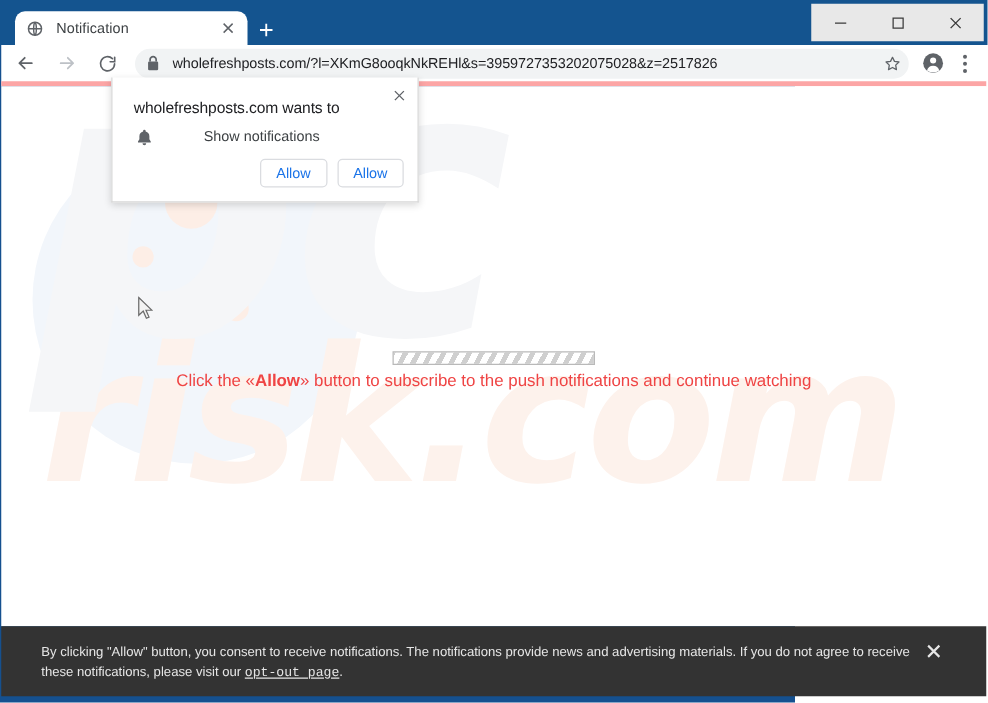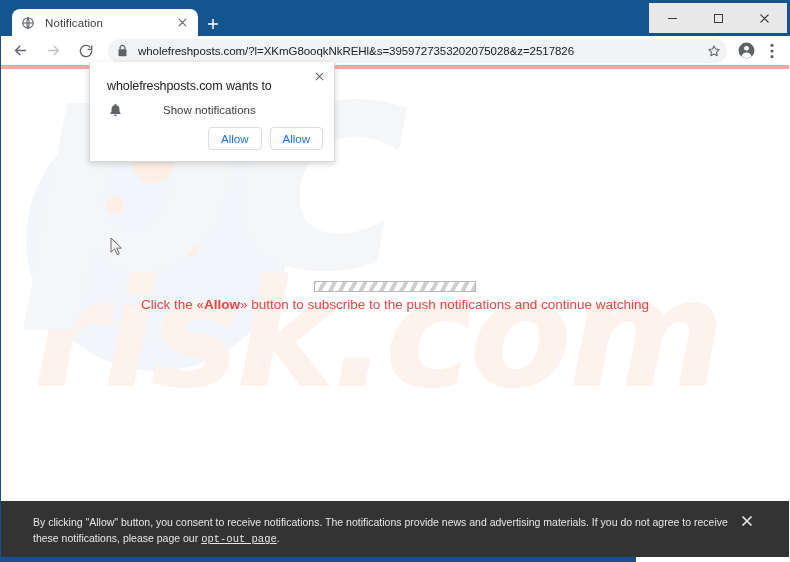--- a/index.html
+++ b/index.html
@@ -523,21 +523,21 @@
     </div>
     <div id="perm-actions">
       <button class="perm-btn">Allow</button>
       <button class="perm-btn">Allow</button>
     </div>
   </div>
 
   <div id="consent-bar">
     <div id="consent-text">
       <span>By clicking "Allow" button, you consent to receive notifications. The notifications provide news and advertising materials. If you do not agree to receive these notifications,</span>
-      <span>please page our </span><a id="consent-link" href="#">opt-out page</a><span>.</span>
+      <span>please visit our </span><a id="consent-link" href="#">opt-out page</a><span>.</span>
     </div>
     <div id="consent-close">
       <svg width="12" height="12" viewBox="0 0 12 12" stroke="#e6e6e6" stroke-width="1.7">
         <path d="M1.5 1.5 L10.5 10.5 M10.5 1.5 L1.5 10.5"></path>
       </svg>
     </div>
   </div>
 
 </div>
 

